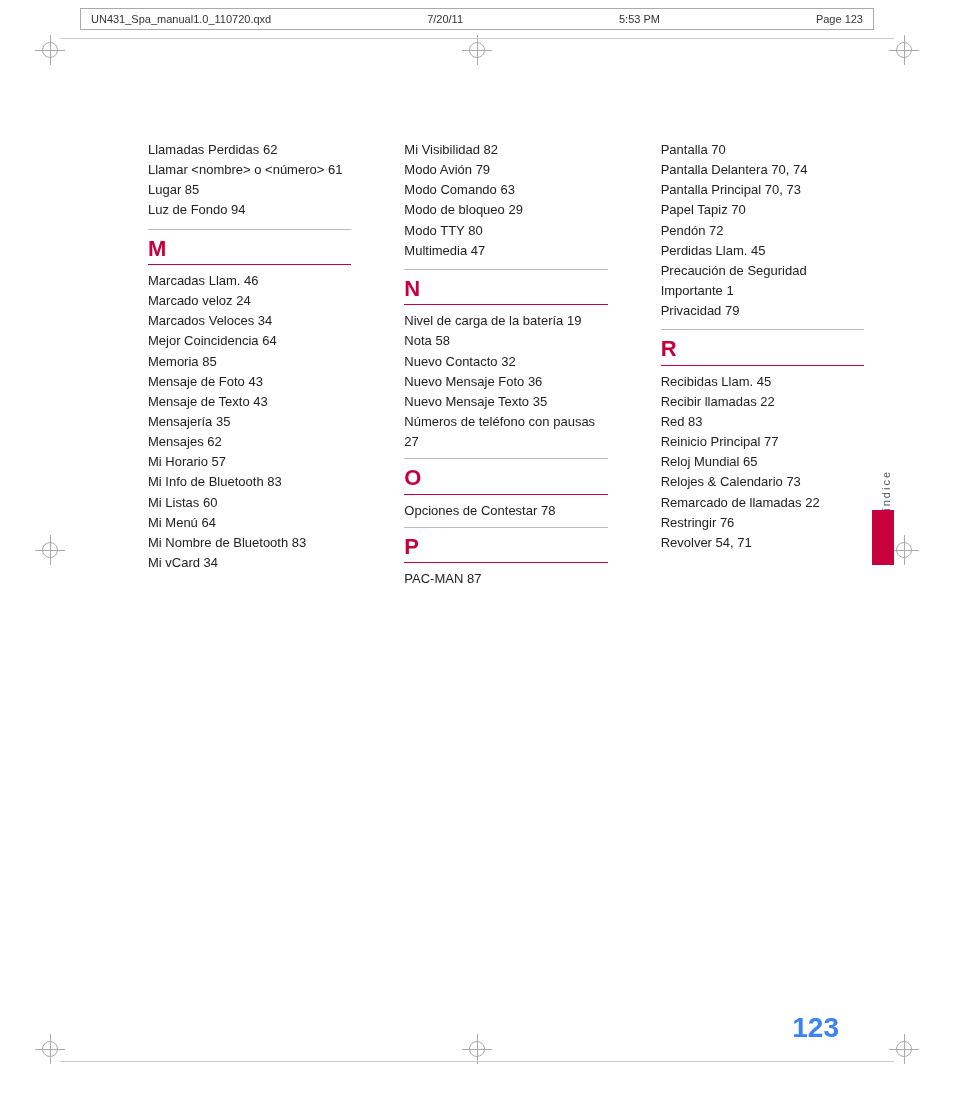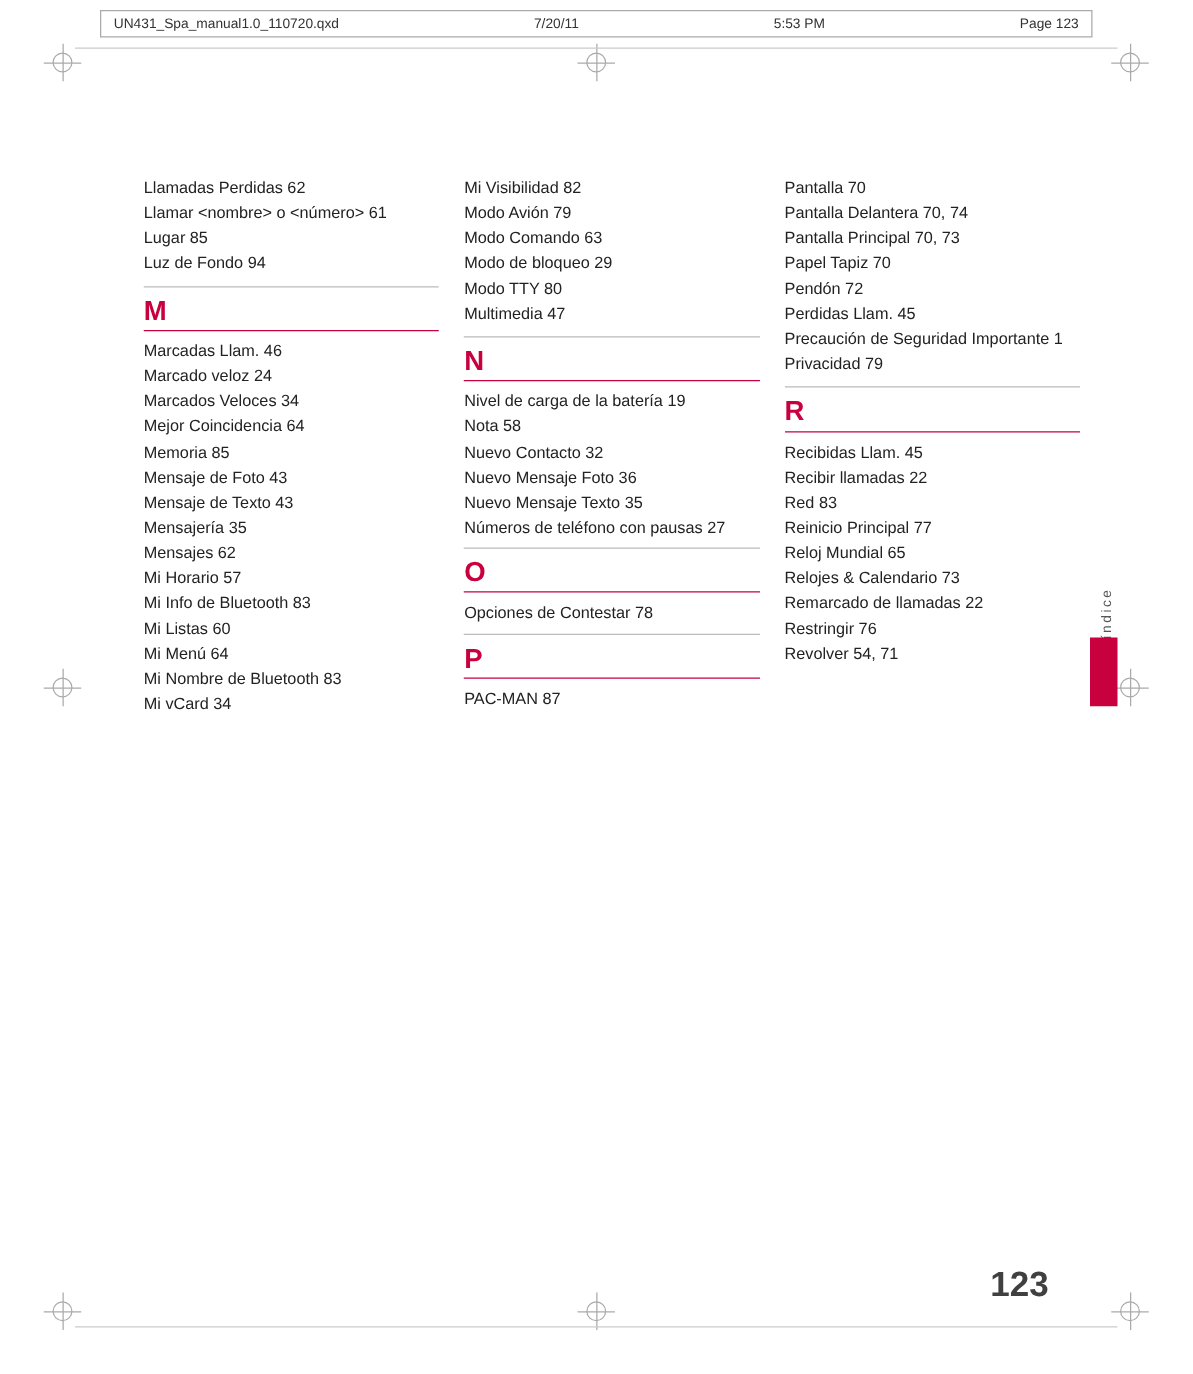--- a/index.html
+++ b/index.html
@@ -83,20 +83,21 @@
       display: flex;
       gap: 0;
       width: 100%;
     }
 
     .col {
       flex: 1;
       padding-right: 20px;
       font-size: 13px;
       line-height: 1.55;
+      margin-left: 33px;
     }
 
     .col:last-child {
       padding-right: 0;
     }
 
     
     .section-letter {
       color: #c8003e;
       font-size: 22px;
@@ -145,21 +146,21 @@
       letter-spacing: 2px;
     }
 
     
     .page-number {
       position: absolute;
       bottom: 55px;
       right: 115px;
       font-size: 28px;
       font-weight: bold;
-      color: #404040;
+      color: #3b82f6;
     }
 
     
     .top-hline {
       position: absolute;
       top: 38px;
       left: 60px;
       right: 60px;
       height: 0.5px;
       background: #ccc;

